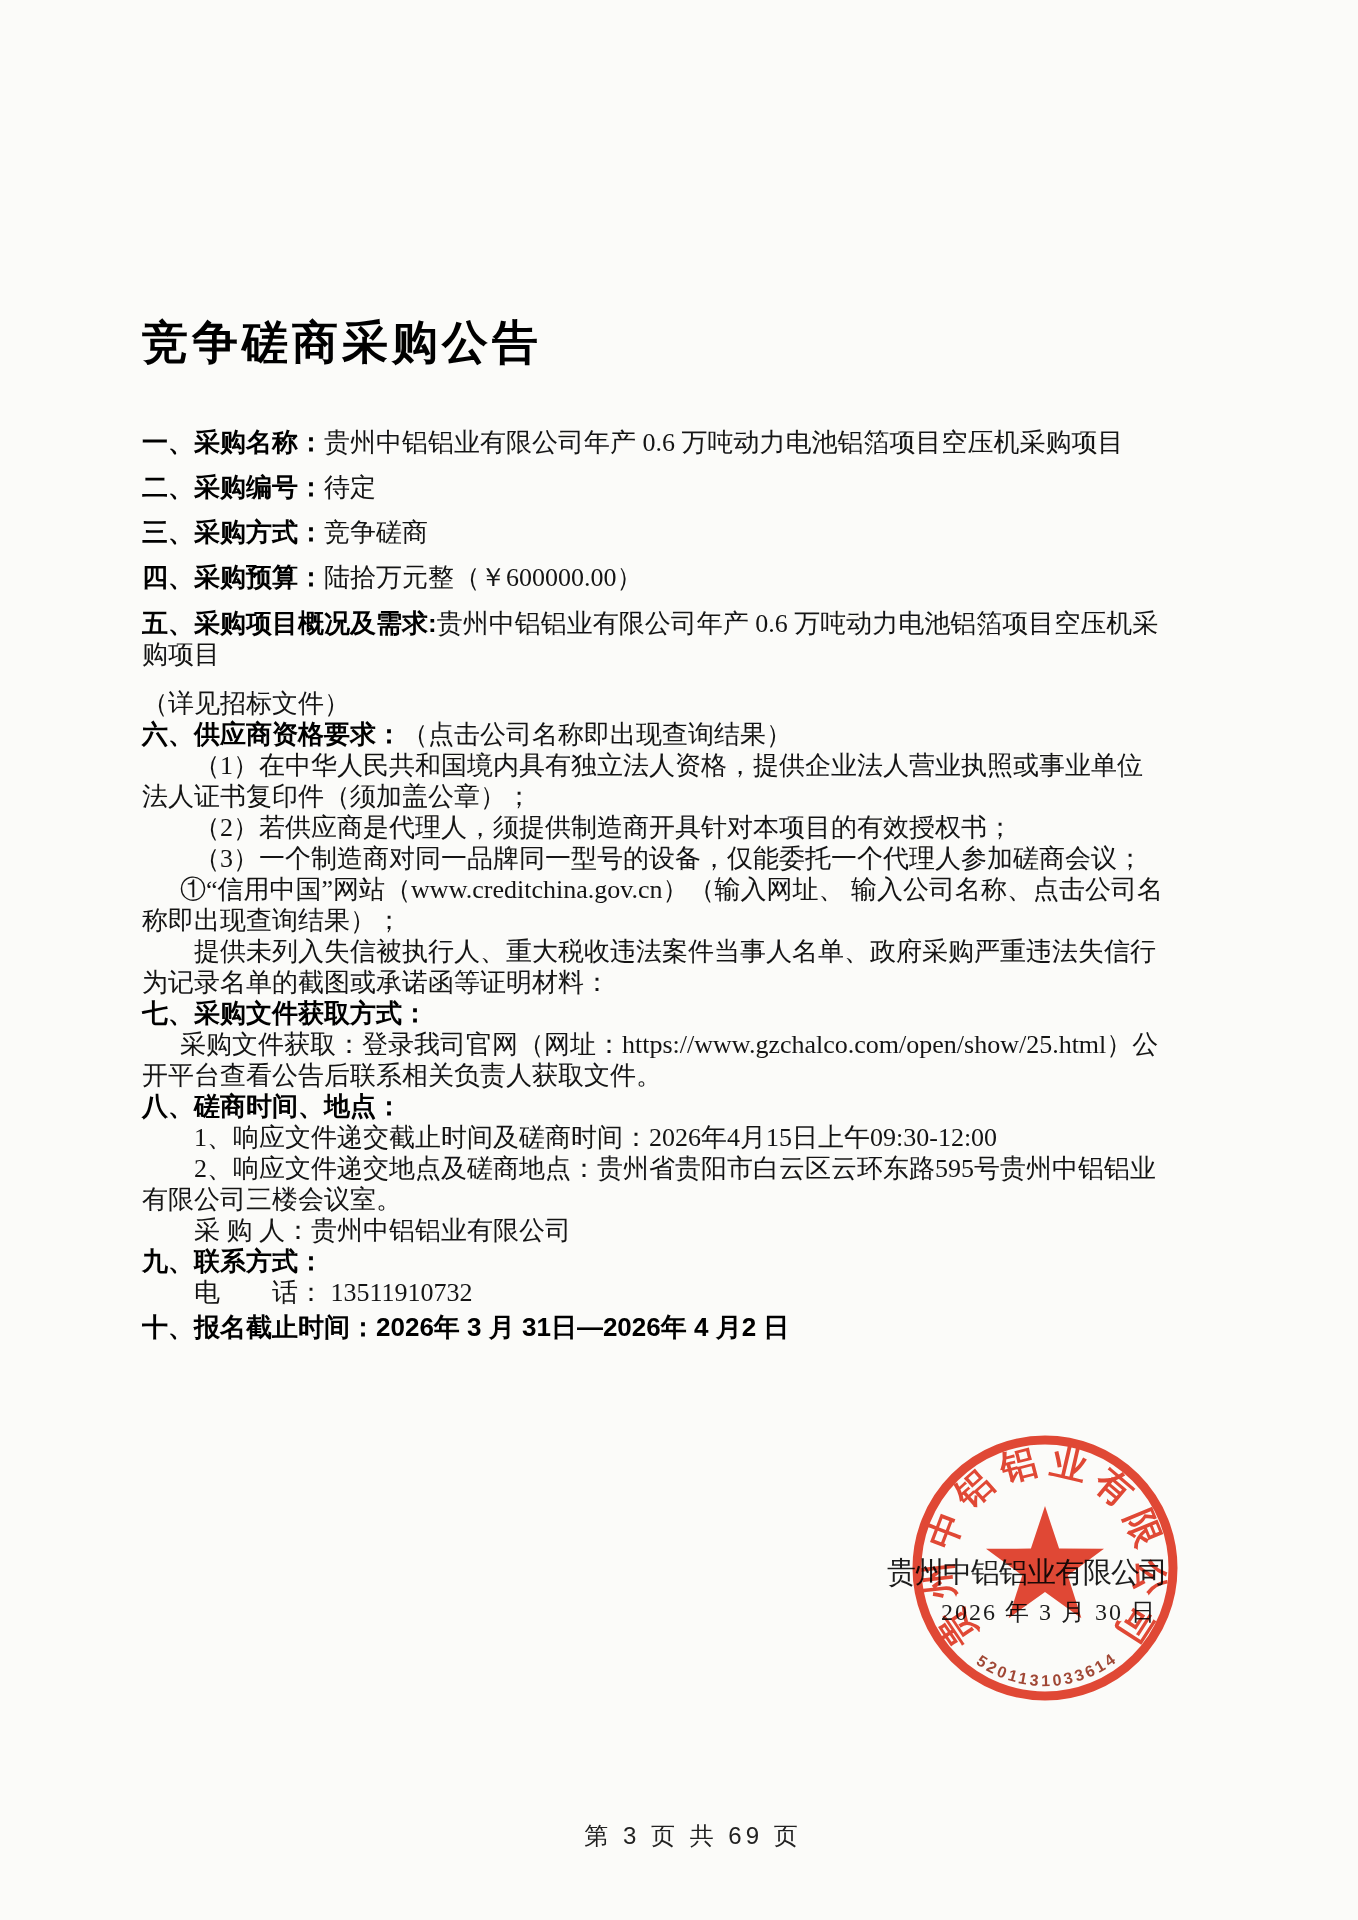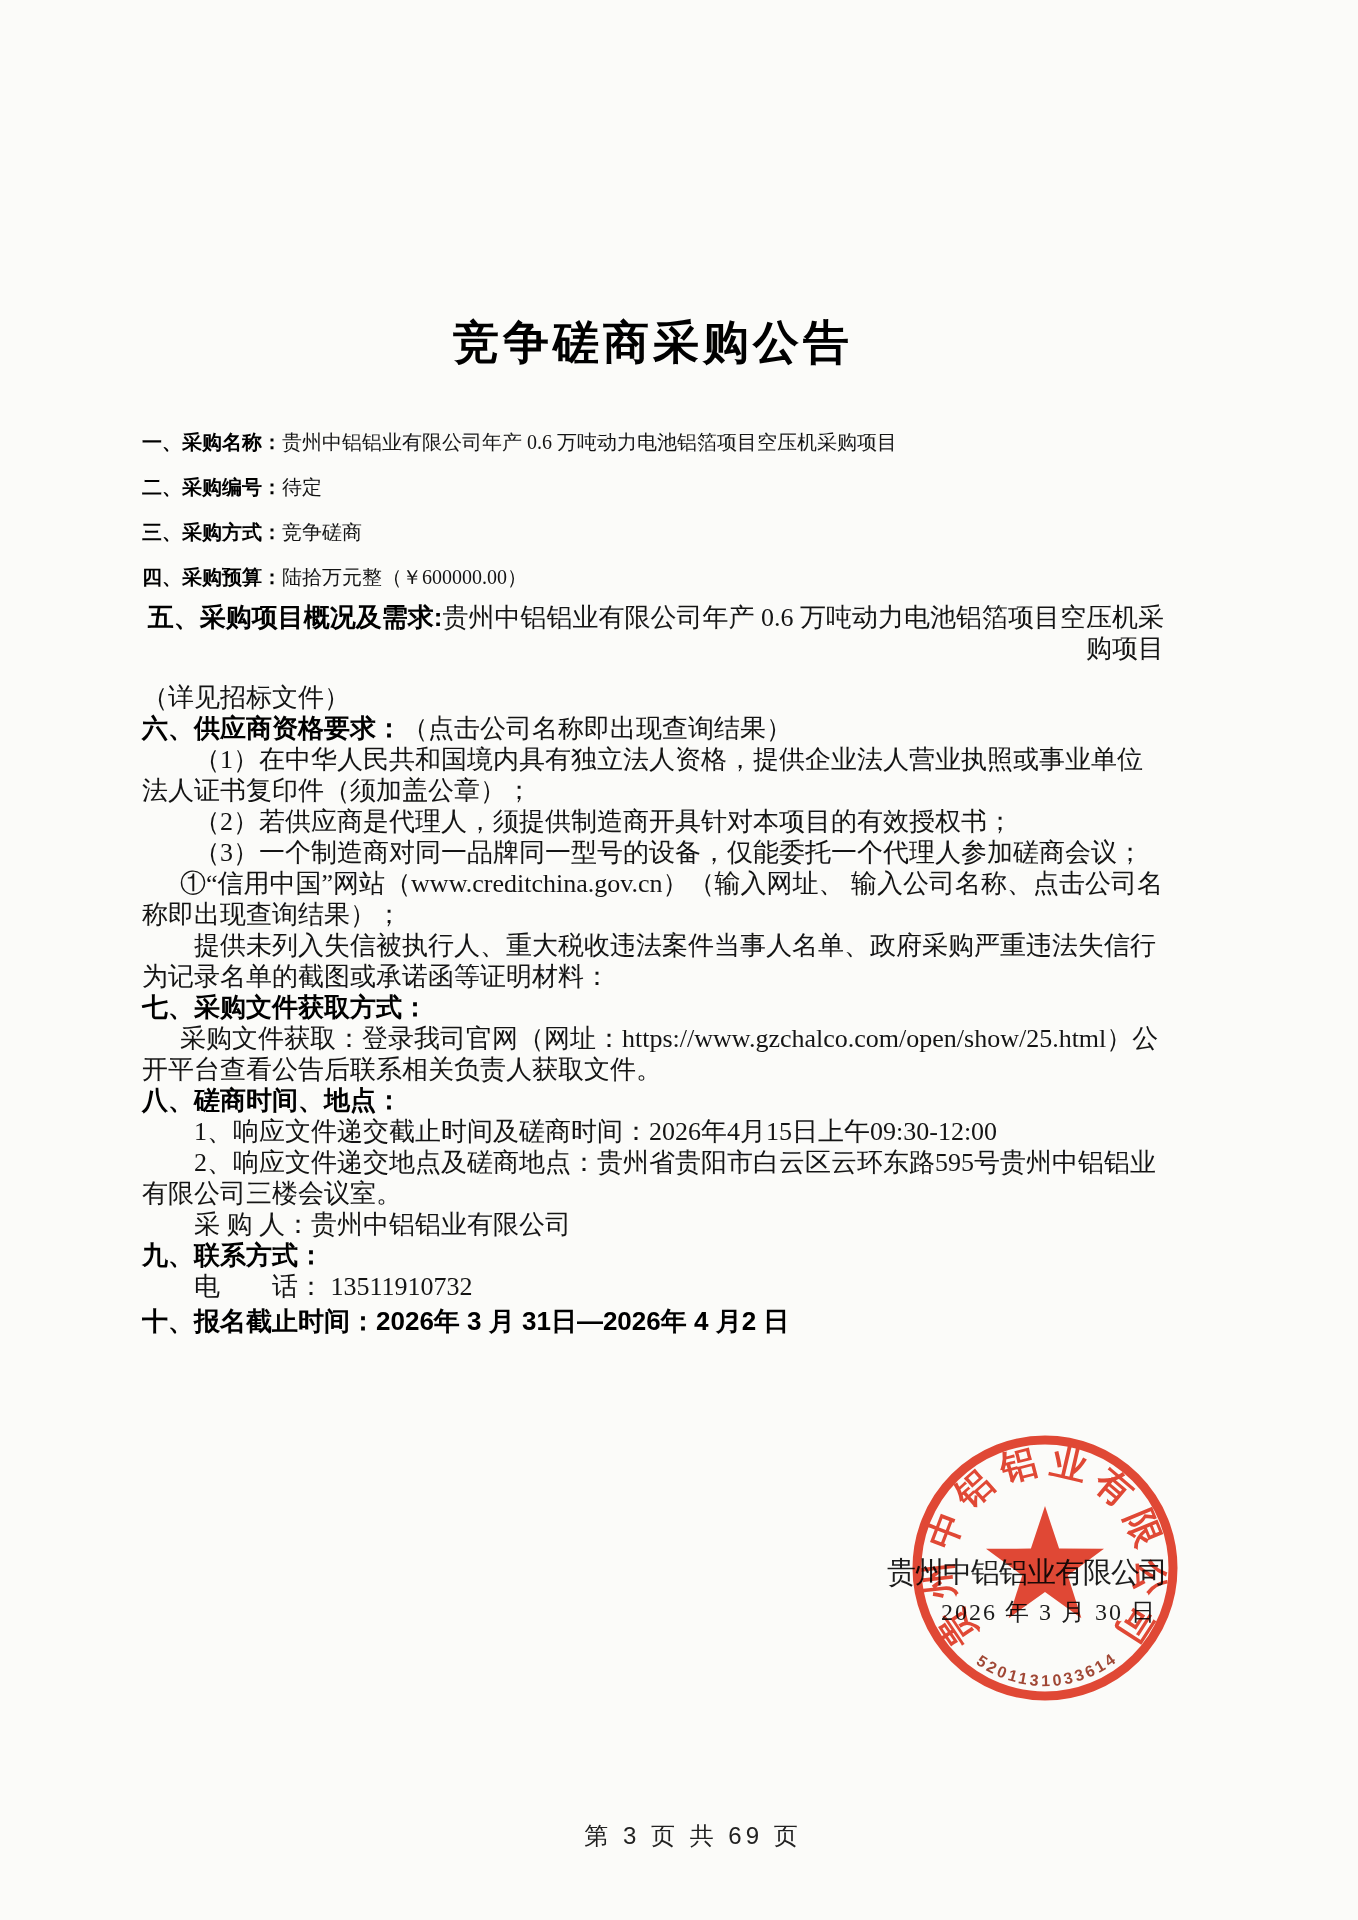--- a/index.html
+++ b/index.html
@@ -14,46 +14,45 @@
     color: #141414;
     overflow: hidden;
   }
   .content {
     position: absolute;
     left: 142px;
     top: 312px;
     width: 1022px;
   }
   .doc-title {
-    text-align: center;
     font-family: "Liberation Sans", sans-serif;
     font-weight: bold;
     font-size: 46px;
     letter-spacing: 4px;
     color: #000;
     margin: 0 0 46px 0;
   }
   p { margin: 0; }
   .top-line {
-    font-size: 20px;
+    font-size: 26px;
     line-height: 45px;
     white-space: nowrap;
   }
   .dense {
     font-size: 26px;
     line-height: 31px;
   }
   .lbl {
     font-weight: bold;
     font-family: "Liberation Sans", sans-serif;
     color: #000;
   }
   .indent2 { text-indent: 52px; }
   .indent15 { text-indent: 38px; }
-  .mt10 { margin-top: 2px; text-align: right; }
+  .mt10 { margin-top: 8px; }
   .mt18 { margin-top: 18px; }
   .mt4  { margin-top: 4px; }
   
   .stamp-company {
     position: absolute;
     left: 887px;
     top: 1553px;
     font-size: 29px;
     letter-spacing: -1px;
     color: #1c1c1c;

